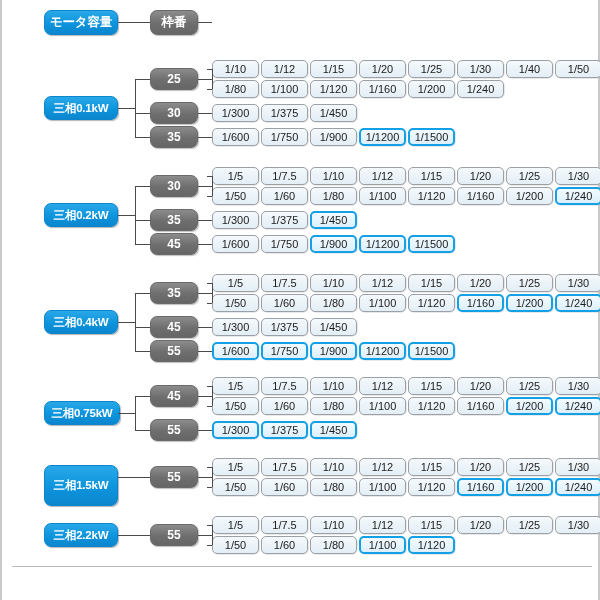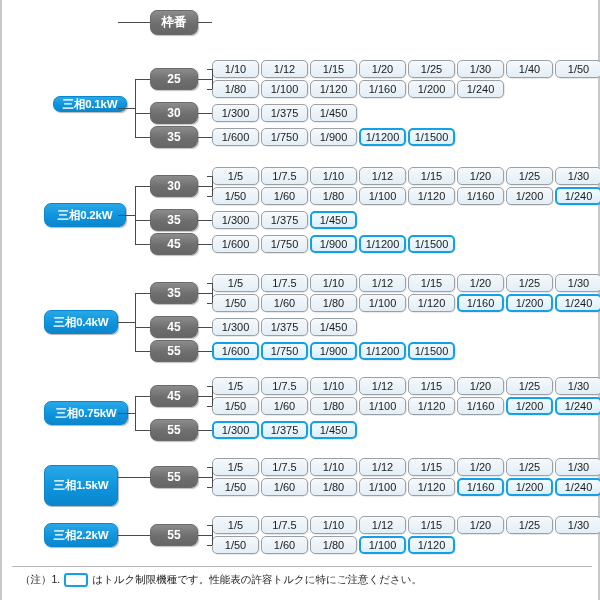--- a/index.html
+++ b/index.html
@@ -90,20 +90,21 @@
     display:inline-block;width:20px;height:10px;
     border:2px solid #14a0e6;border-radius:3px;background:#fff;
     flex:0 0 auto;
   }
 </style>
 </head>
 <body>
 
 <div id="frame">
 
+  <div class="pill motor" style="left:42px;top:10px;width:74px;height:25px;font-size:12.5px;">モータ容量</div>
 
   <div class="ln lnh" style="left:116px;top:22px;width:32px;"></div>
 
   <div class="pill frame" style="left:148px;top:10px;width:48px;height:25px;font-size:12.5px;">枠番</div>
 
   <div class="ln lnh" style="left:196px;top:22px;width:14px;"></div>
 
 
   <div id="groups-root">
       <div class="chip" style="left: 210px; top: 60px; width: 47px; height: 18px;">1/10</div>
@@ -130,21 +131,21 @@
       <div class="chip" style="left: 308px; top: 104px; width: 47px; height: 18px;">1/450</div>
       <div class="pill frame" style="left: 148px; top: 102px; width: 48px; height: 22px; font-size: 12px;">30</div>
       <div class="ln lnh" style="left: 196px; top: 113px; width: 14px;"></div>
       <div class="chip" style="left: 210px; top: 128px; width: 47px; height: 18px;">1/600</div>
       <div class="chip" style="left: 259px; top: 128px; width: 47px; height: 18px;">1/750</div>
       <div class="chip" style="left: 308px; top: 128px; width: 47px; height: 18px;">1/900</div>
       <div class="chip hl" style="left: 357px; top: 128px; width: 47px; height: 18px;">1/1200</div>
       <div class="chip hl" style="left: 406px; top: 128px; width: 47px; height: 18px;">1/1500</div>
       <div class="pill frame" style="left: 148px; top: 126px; width: 48px; height: 22px; font-size: 12px;">35</div>
       <div class="ln lnh" style="left: 196px; top: 137px; width: 14px;"></div>
-      <div class="pill motor" style="left: 42px; top: 96px; width: 74px; height: 16px; font-size: 11.5px; margin-left: 9px;">三相0.1kW</div>
+      <div class="pill motor" style="left: 42px; top: 96px; width: 74px; height: 24px; font-size: 11.5px;">三相0.1kW</div>
       <div class="ln lnh" style="left: 116px; top: 108px; width: 17px;"></div>
       <div class="ln lnv" style="left: 133px; top: 79px; height: 58px;"></div>
       <div class="ln lnh" style="left: 133px; top: 79px; width: 15px;"></div>
       <div class="ln lnh" style="left: 133px; top: 113px; width: 15px;"></div>
       <div class="ln lnh" style="left: 133px; top: 137px; width: 15px;"></div>
       <div class="chip" style="left: 210px; top: 167px; width: 47px; height: 18px;">1/5</div>
       <div class="chip" style="left: 259px; top: 167px; width: 47px; height: 18px;">1/7.5</div>
       <div class="chip" style="left: 308px; top: 167px; width: 47px; height: 18px;">1/10</div>
       <div class="chip" style="left: 357px; top: 167px; width: 47px; height: 18px;">1/12</div>
       <div class="chip" style="left: 406px; top: 167px; width: 47px; height: 18px;">1/15</div>
@@ -169,21 +170,21 @@
       <div class="chip hl" style="left: 308px; top: 211px; width: 47px; height: 18px;">1/450</div>
       <div class="pill frame" style="left: 148px; top: 209px; width: 48px; height: 22px; font-size: 12px;">35</div>
       <div class="ln lnh" style="left: 196px; top: 220px; width: 14px;"></div>
       <div class="chip" style="left: 210px; top: 235px; width: 47px; height: 18px;">1/600</div>
       <div class="chip" style="left: 259px; top: 235px; width: 47px; height: 18px;">1/750</div>
       <div class="chip hl" style="left: 308px; top: 235px; width: 47px; height: 18px;">1/900</div>
       <div class="chip hl" style="left: 357px; top: 235px; width: 47px; height: 18px;">1/1200</div>
       <div class="chip hl" style="left: 406px; top: 235px; width: 47px; height: 18px;">1/1500</div>
       <div class="pill frame" style="left: 148px; top: 233px; width: 48px; height: 22px; font-size: 12px;">45</div>
       <div class="ln lnh" style="left: 196px; top: 244px; width: 14px;"></div>
-      <div class="pill motor" style="left: 42px; top: 203px; width: 82px; height: 24px; font-size: 11.5px;">三相0.2kW</div>
+      <div class="pill motor" style="left: 42px; top: 203px; width: 74px; height: 24px; font-size: 11.5px;">三相0.2kW</div>
       <div class="ln lnh" style="left: 116px; top: 215px; width: 17px;"></div>
       <div class="ln lnv" style="left: 133px; top: 186px; height: 58px;"></div>
       <div class="ln lnh" style="left: 133px; top: 186px; width: 15px;"></div>
       <div class="ln lnh" style="left: 133px; top: 220px; width: 15px;"></div>
       <div class="ln lnh" style="left: 133px; top: 244px; width: 15px;"></div>
       <div class="chip" style="left: 210px; top: 274px; width: 47px; height: 18px;">1/5</div>
       <div class="chip" style="left: 259px; top: 274px; width: 47px; height: 18px;">1/7.5</div>
       <div class="chip" style="left: 308px; top: 274px; width: 47px; height: 18px;">1/10</div>
       <div class="chip" style="left: 357px; top: 274px; width: 47px; height: 18px;">1/12</div>
       <div class="chip" style="left: 406px; top: 274px; width: 47px; height: 18px;">1/15</div>
@@ -240,21 +241,21 @@
       <div class="pill frame" style="left: 148px; top: 385px; width: 48px; height: 22px; font-size: 12px;">45</div>
       <div class="ln lnh" style="left: 196px; top: 396px; width: 14px;"></div>
       <div class="ln lnv" style="left: 210px; top: 386px; height: 20px;"></div>
       <div class="ln lnh" style="left: 205px; top: 386px; width: 5px;"></div>
       <div class="ln lnh" style="left: 205px; top: 406px; width: 5px;"></div>
       <div class="chip hl" style="left: 210px; top: 421px; width: 47px; height: 18px;">1/300</div>
       <div class="chip hl" style="left: 259px; top: 421px; width: 47px; height: 18px;">1/375</div>
       <div class="chip hl" style="left: 308px; top: 421px; width: 47px; height: 18px;">1/450</div>
       <div class="pill frame" style="left: 148px; top: 419px; width: 48px; height: 22px; font-size: 12px;">55</div>
       <div class="ln lnh" style="left: 196px; top: 430px; width: 14px;"></div>
-      <div class="pill motor" style="left: 42px; top: 401px; width: 84px; height: 24px; font-size: 11.5px; text-align: center;">三相0.75kW</div>
+      <div class="pill motor" style="left: 42px; top: 401px; width: 76px; height: 24px; font-size: 11.5px; text-align: center;">三相0.75kW</div>
       <div class="ln lnh" style="left: 116px; top: 413px; width: 17px;"></div>
       <div class="ln lnv" style="left: 133px; top: 396px; height: 34px;"></div>
       <div class="ln lnh" style="left: 133px; top: 396px; width: 15px;"></div>
       <div class="ln lnh" style="left: 133px; top: 430px; width: 15px;"></div>
       <div class="chip" style="left: 210px; top: 458px; width: 47px; height: 18px;">1/5</div>
       <div class="chip" style="left: 259px; top: 458px; width: 47px; height: 18px;">1/7.5</div>
       <div class="chip" style="left: 308px; top: 458px; width: 47px; height: 18px;">1/10</div>
       <div class="chip" style="left: 357px; top: 458px; width: 47px; height: 18px;">1/12</div>
       <div class="chip" style="left: 406px; top: 458px; width: 47px; height: 18px;">1/15</div>
       <div class="chip" style="left: 455px; top: 458px; width: 47px; height: 18px;">1/20</div>
@@ -293,19 +294,14 @@
       <div class="ln lnh" style="left: 196px; top: 535px; width: 14px;"></div>
       <div class="ln lnv" style="left: 210px; top: 525px; height: 20px;"></div>
       <div class="ln lnh" style="left: 205px; top: 525px; width: 5px;"></div>
       <div class="ln lnh" style="left: 205px; top: 545px; width: 5px;"></div>
       <div class="pill motor" style="left: 42px; top: 523px; width: 74px; height: 24px; font-size: 11.5px;">三相2.2kW</div>
       <div class="ln lnh" style="left: 116px; top: 535px; width: 17px;"></div>
       <div class="ln lnh" style="left: 133px; top: 535px; width: 15px;"></div>
     </div>
 
   <div id="sep"></div>
-  <div id="note">
-    <span>（注）1.</span>
-    <span id="noteswatch"></span>
-    <span>はトルク制限機種です。性能表の許容トルクに特にご注意ください。</span>
-  </div>
 
 </div>
 
 </body></html>

